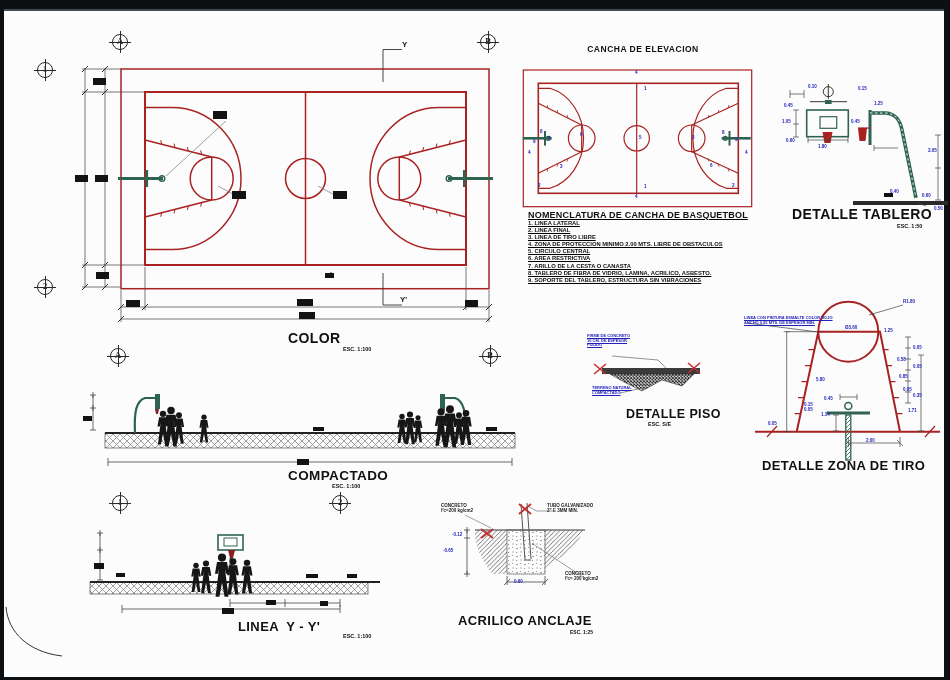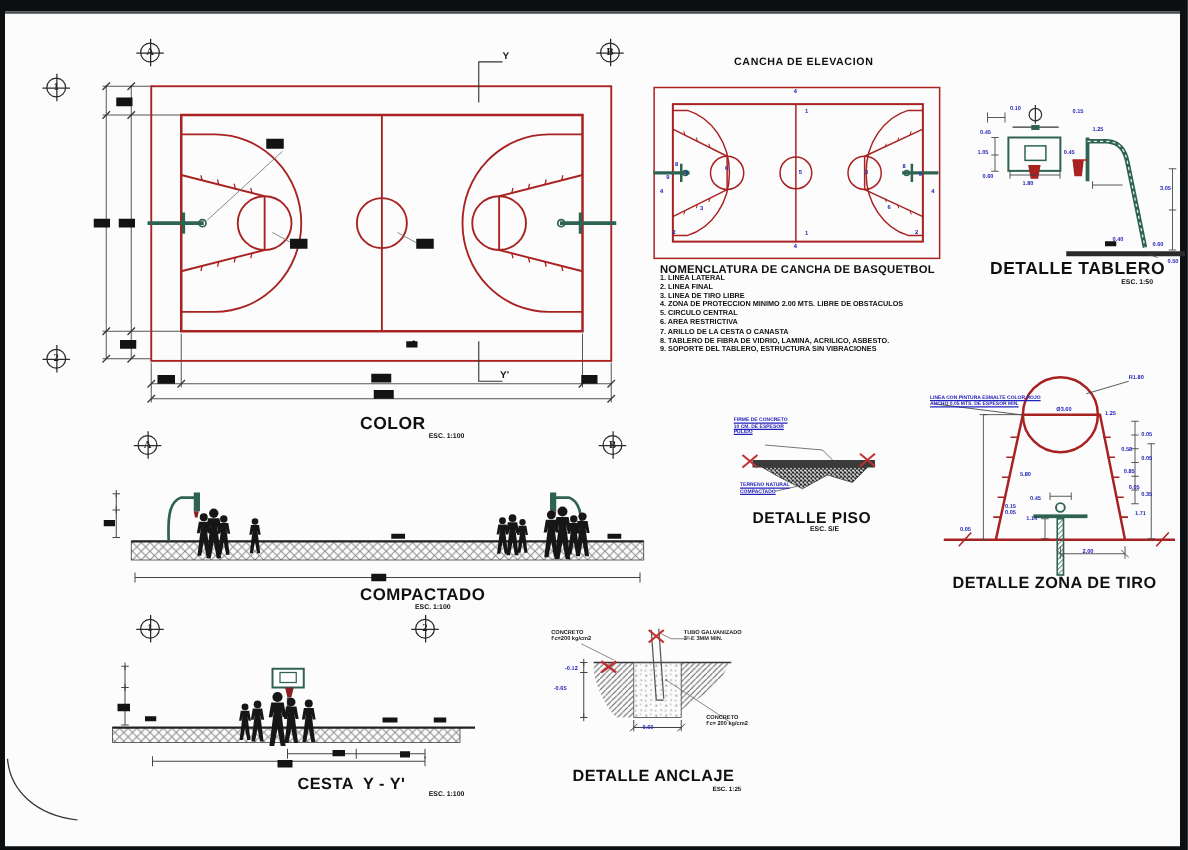--- a/index.html
+++ b/index.html
@@ -17,21 +17,21 @@
   .num{font-size:4.6px;}
   .bubble{position:absolute;transform:translate(-50%,-50%);width:14px;height:14px;
           border:1.4px solid #2a2a2a;border-radius:50%;color:#1b1b1b;text-align:center;
           font:bold 8.5px/13px "Liberation Serif",serif;}
   .bubble::before{content:"";position:absolute;left:-4px;right:-4px;top:50%;height:1px;
           margin-top:-.5px;background:#2a2a2a;}
   .bubble::after{content:"";position:absolute;top:-4px;bottom:-4px;left:50%;width:1px;
           margin-left:-.5px;background:#2a2a2a;}
   .ttl{position:absolute;font-weight:bold;color:#101010;letter-spacing:.4px;white-space:pre;}
   .esc{position:absolute;font-weight:bold;font-size:5.5px;color:#101010;white-space:pre;}
-  .nom{position:absolute;left:528px;top:210px;width:245px;}
+  .nom{position:absolute;left:528px;top:210px;width:245px;text-decoration:underline;}
   .nom-title{font-weight:bold;font-size:9px;color:#101010;letter-spacing:.2px;}
   .nom-item{font-weight:bold;font-size:5.8px;line-height:7.1px;color:#101010;white-space:pre;}
 </style>
 </head>
 <body>
 
 <div id="app">
   <div id="sheet"></div>
 
   <svg width="0" height="0" style="position:absolute">
@@ -291,34 +291,34 @@
   <svg class="d" style="left:0px;top:600px" width="90" height="70" viewBox="0 0 90 70">
     <path d="M6,7 C8,32 28,52 62,56" stroke="#333" stroke-width="1" fill="none"></path>
   </svg>
 
   <div class="ttl" style="left:288px;top:330px;font-size:14px">COLOR</div>
   <div class="esc" style="left:343px;top:346px">ESC. 1:100</div>
 
   <div class="ttl" style="left:288px;top:468px;font-size:13.5px">COMPACTADO</div>
   <div class="esc" style="left:332px;top:483px">ESC. 1:100</div>
 
-  <div class="ttl" style="left:238px;top:619px;font-size:13px">CESTA  Y - Y'</div>
+  <div class="ttl" style="left:238px;top:619px;font-size:13px">LINEA  Y - Y'</div>
   <div class="esc" style="left:343px;top:633px">ESC. 1:100</div>
 
   <div class="ttl" style="left:518px;top:44px;width:250px;text-align:center;font-size:8.5px;letter-spacing:.5px">CANCHA DE ELEVACION</div>
 
   <div class="ttl" style="left:792px;top:206px;font-size:14px">DETALLE TABLERO</div>
   <div class="esc" style="left:897px;top:223px">ESC. 1:50</div>
 
-  <div class="ttl" style="left:602px;top:407px;font-size:12.5px">DETALLE PISO</div>
+  <div class="ttl" style="left:626px;top:407px;font-size:12.5px">DETALLE PISO</div>
   <div class="esc" style="left:648px;top:421px">ESC. S/E</div>
 
   <div class="ttl" style="left:762px;top:458px;font-size:13px">DETALLE ZONA DE TIRO</div>
 
-  <div class="ttl" style="left:458px;top:613px;font-size:13px">DETALLE ANCLAJE</div>
+  <div class="ttl" style="left:458px;top:613px;font-size:13px">ACRILICO ANCLAJE</div>
   <div class="esc" style="left:570px;top:629px;font-size:5px">ESC. 1:25</div>
 
   <div class="nom">
     <div class="nom-title">NOMENCLATURA DE CANCHA DE BASQUETBOL</div>
     <div>
         <div class="nom-item">1. LINEA LATERAL</div>
         <div class="nom-item">2. LINEA FINAL</div>
         <div class="nom-item">3. LINEA DE TIRO LIBRE</div>
         <div class="nom-item">4. ZONA DE PROTECCION MINIMO 2.00 MTS. LIBRE DE OBSTACULOS</div>
         <div class="nom-item">5. CIRCULO CENTRAL</div>

